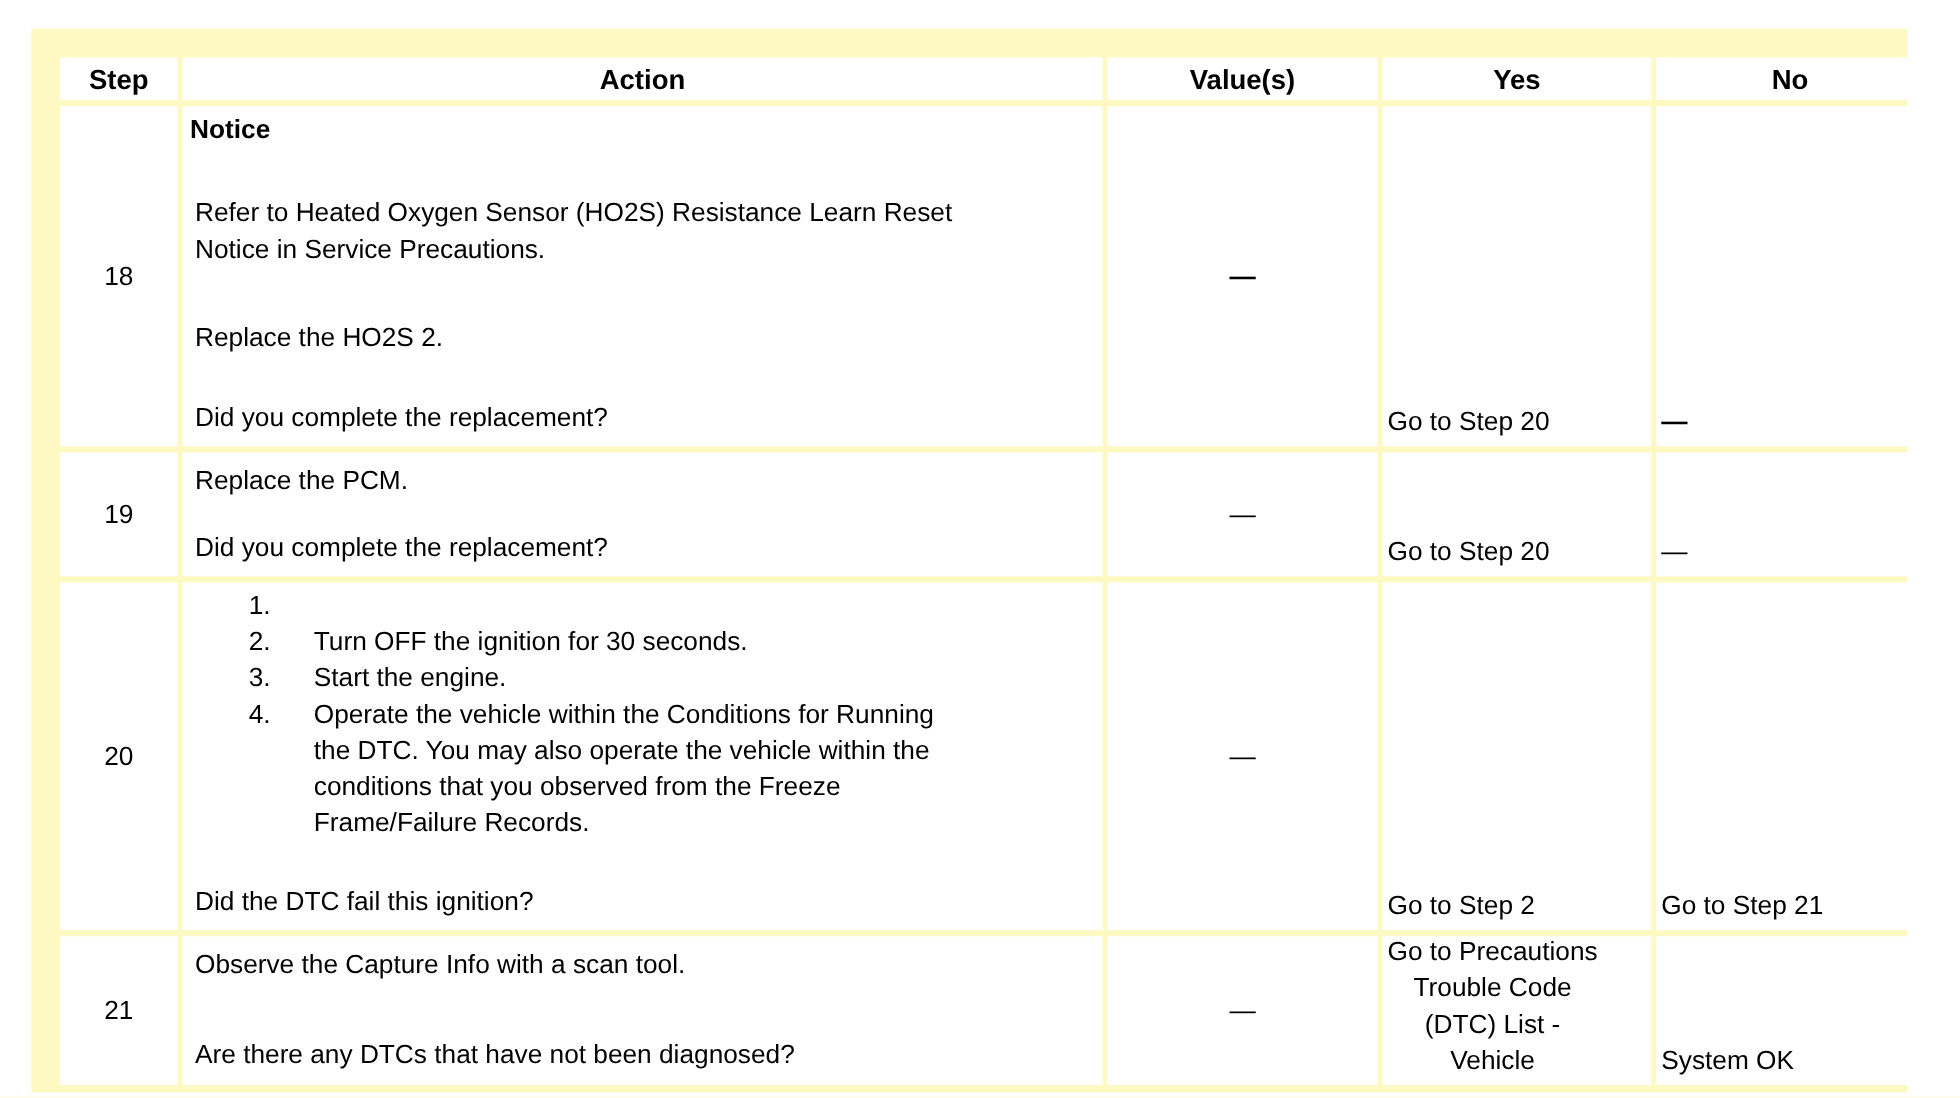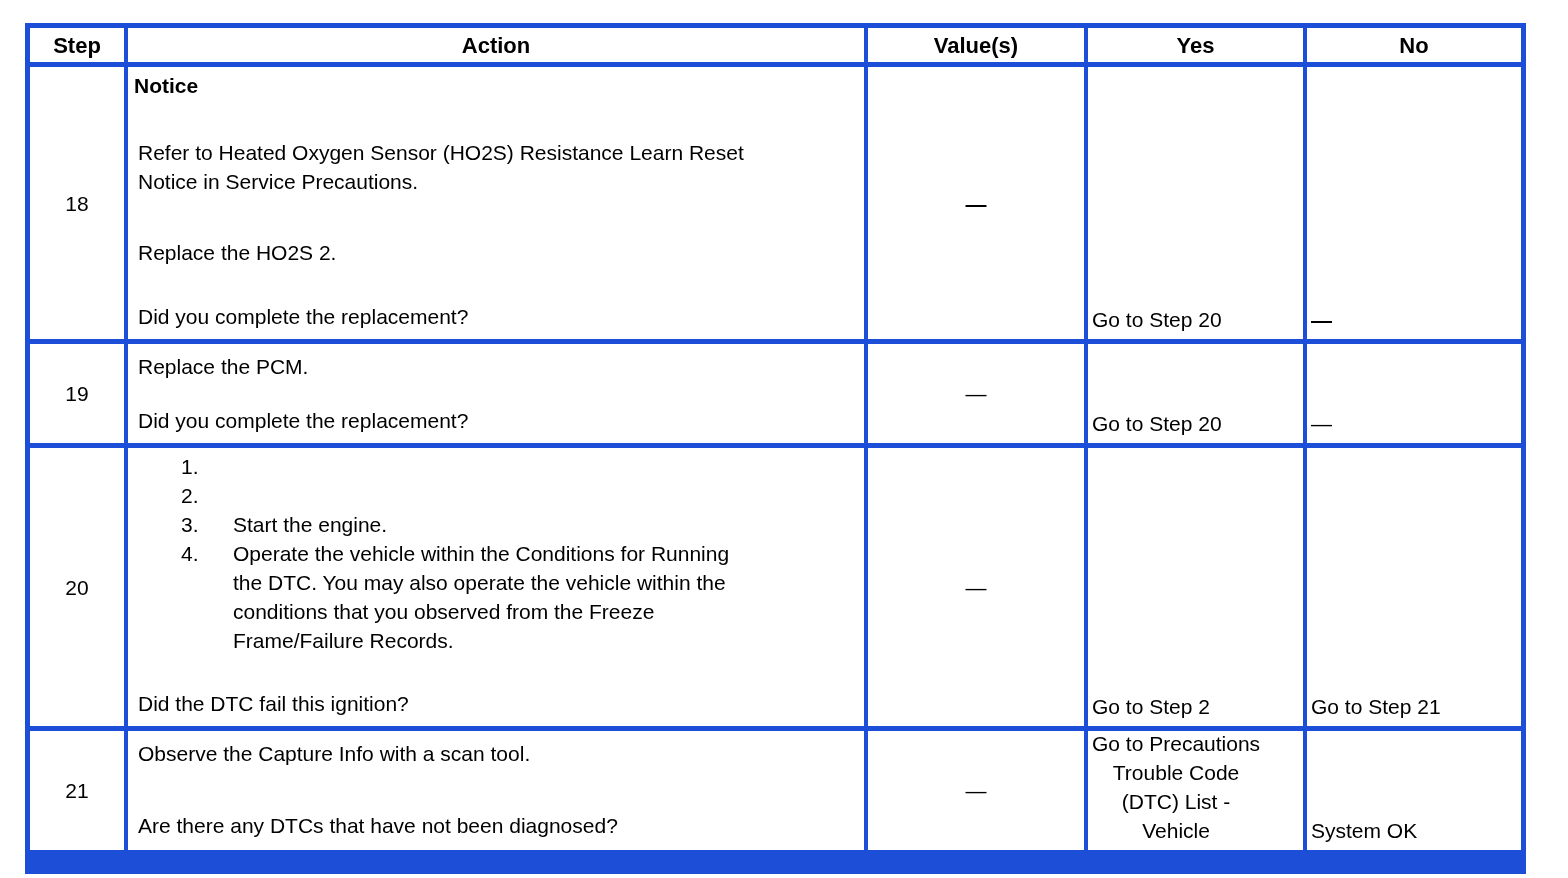--- a/index.html
+++ b/index.html
@@ -7,22 +7,22 @@
     width:1568px;height:878px;
     background:#ffffff;
     font-family:"Liberation Sans","DejaVu Sans",sans-serif;
     font-size:21px;line-height:29px;color:#000;
     position:relative;
   }
   .doc-table{
     position:absolute;left:25px;top:23px;
     width:1501px;height:851px;
     box-sizing:border-box;
-    background:#1d4ed8;
-    padding:5px;
+    background:#fef9c3;
+    padding:23px;
     display:grid;
     grid-template-columns:94px 736px 216px 215px 214px;
     grid-template-rows:34px 272px 99px 278px 119px;
     column-gap:4px;row-gap:5px;
   }
   .cell{background:#fff;box-sizing:border-box;overflow:hidden;}
   .hc{display:flex;align-items:center;justify-content:center;font-weight:bold;font-size:22px;}
   .step{display:flex;align-items:center;justify-content:center;}
   .action{padding:4px 6px;display:flex;flex-direction:column;align-items:stretch;}
   .value{display:flex;align-items:center;justify-content:center;}
@@ -99,20 +99,21 @@
   <div class="cell step">
     <span>20</span>
   </div>
   <div class="cell action">
     <div class="olist">
       <div class="li">
         <span class="num">1.</span>
       </div>
       <div class="li">
         <span class="num">2.</span>
+        <span class="txt">Turn OFF the ignition for 30 seconds.</span>
       </div>
       <div class="li">
         <span class="num">3.</span>
         <span class="txt">Start the engine.</span>
       </div>
       <div class="li">
         <span class="num">4.</span>
         <span class="txt">Operate the vehicle within the Conditions for Running
 the DTC. You may also operate the vehicle within the
 conditions that you observed from the Freeze

